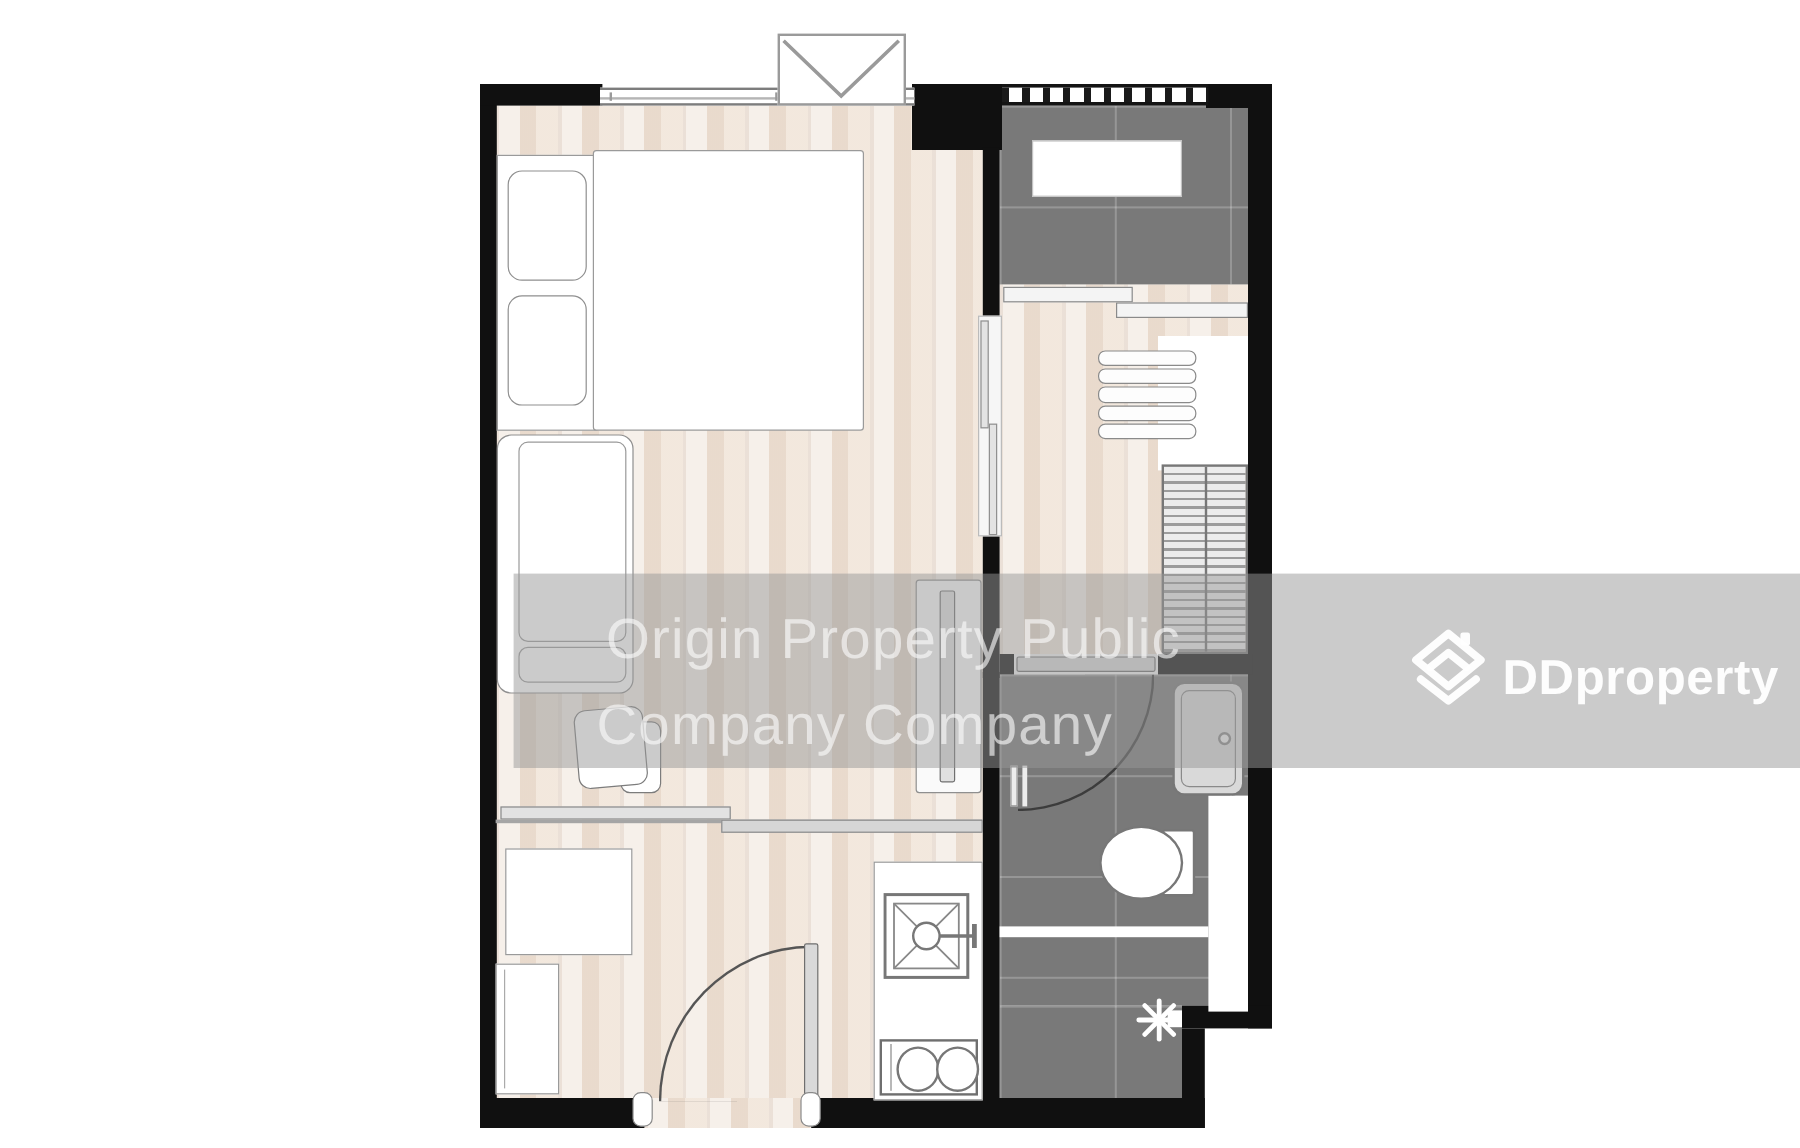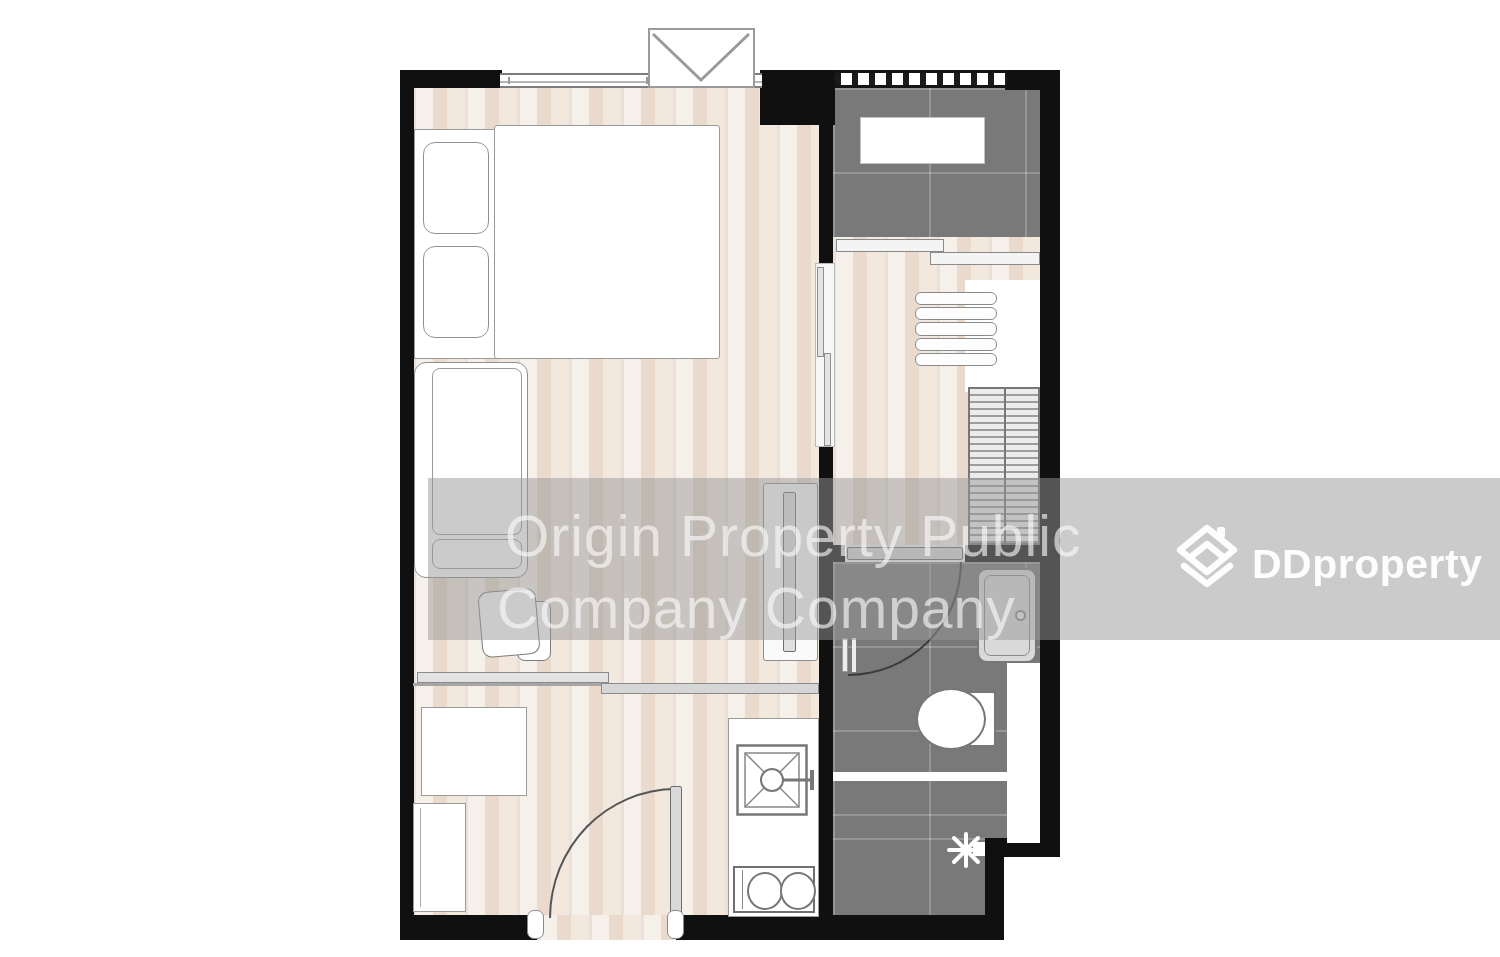--- a/index.html
+++ b/index.html
@@ -42,21 +42,21 @@
   .hang .mid{position:absolute;left:50%;top:0;bottom:0;width:2px;background:#777;}
   .shelfstack{display:flex;flex-direction:column;gap:2px;}
   .shelfstack div{flex:1;background:#fdfdfd;border:1.5px solid #8a8a8a;border-radius:6px;box-sizing:border-box;}
   
   .arc-br{border-right:2.5px solid #3c3c3c;border-bottom:2.5px solid #3c3c3c;border-radius:0 0 100% 0;}
   .arc-tl{border-top:2.5px solid #4a4a4a;border-left:2.5px solid #4a4a4a;border-radius:100% 0 0 0;}
   .leaf{background:#d9d9d9;border:1.5px solid #6f6f6f;border-radius:2px;}
   .post{background:#fff;border:1.5px solid #8a8a8a;border-radius:7px;}
   
   .band{background:var(--band,rgba(151,151,151,0.5));}
-  .wm{color:var(--wmtext,rgba(252,252,252,0.62));font-size:57px;letter-spacing:1px;white-space:nowrap;line-height:1;}
+  .wm{color:var(--wmtext,rgba(252,252,252,0.62));font-size:47px;letter-spacing:1px;white-space:nowrap;line-height:1;}
   .brand-text{color:var(--brand,rgba(255,255,255,0.95));font-size:41px;font-weight:700;letter-spacing:0.5px;line-height:1;white-space:nowrap;}
   .burner{position:absolute;width:32px;height:34px;border:2px solid #777;border-radius:50%;background:#fff;}
   .seat{position:absolute;border:1.2px solid #9a9a9a;border-radius:8px;}
 </style>
 </head>
 <body>
 
 <div class="stage">
 
   <div class="abs wood" style="left:413px;top:88px;width:406px;height:827px;"></div>

